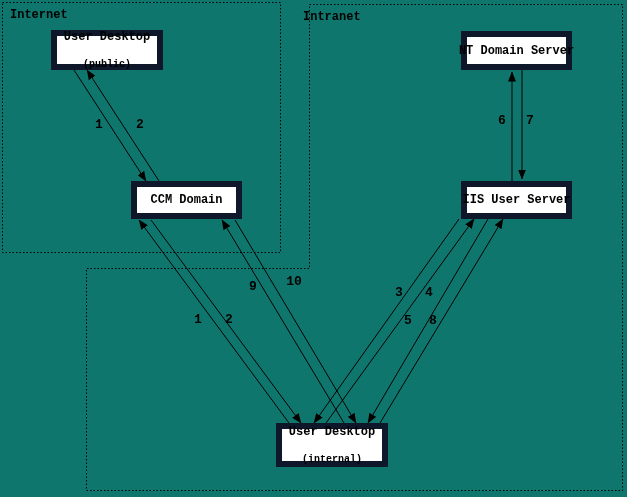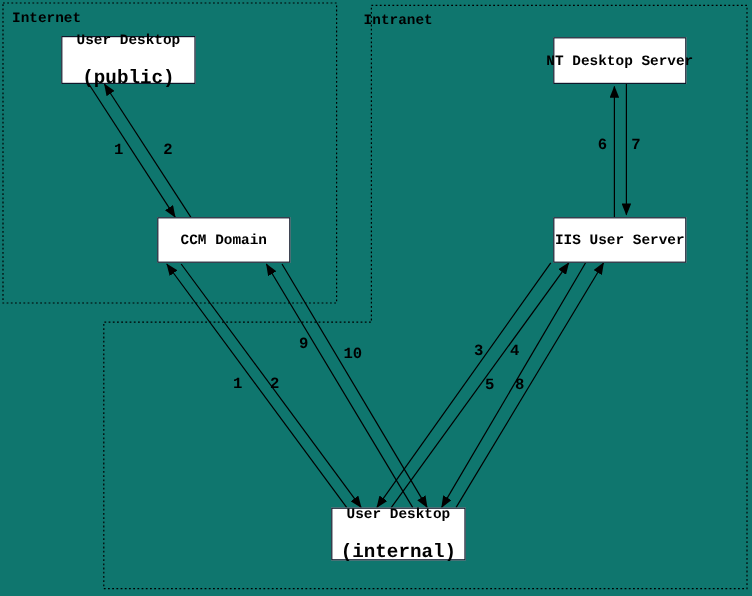--- a/index.html
+++ b/index.html
@@ -3,26 +3,26 @@
 <meta charset="utf-8">
 <style>
   html,body{margin:0;padding:0;background:#ffffff;}
   #stage{
     position:relative;width:627px;height:497px;background:#0f766e;
     font-family:Liberation Mono, monospace;
     color:#000;overflow:hidden;
   }
   #wires{position:absolute;left:0;top:0;width:627px;height:497px;}
   .node{
-    position:absolute;background:#ffffff;border:1px solid #0f172a;
+    position:absolute;background:#ffffff;border:6px solid #0f172a;
     display:flex;flex-direction:column;align-items:center;justify-content:center;
     text-align:center;box-sizing:border-box;
   }
   .node .title{font-size:12px;font-weight:bold;white-space:nowrap;letter-spacing:0px;}
-  .node .subtitle{font-size:16px;font-weight:bold;white-space:nowrap;margin-top:15px;}
+  .node .subtitle{font-size:10px;font-weight:bold;white-space:nowrap;margin-top:15px;}
   .zone-label{
     position:absolute;font-size:12px;font-weight:bold;white-space:nowrap;
   }
   .step{
     position:absolute;font-size:13px;line-height:13px;font-weight:bold;
     transform:translateX(-50%);white-space:nowrap;
   }
 </style>
 </head>
 <body>
@@ -64,37 +64,37 @@
   <div class="node" style="left:51px;top:30px;width:112px;height:40px;">
     <span class="title">User Desktop</span>
     <span class="subtitle">(public)</span>
   </div>
 
   <div class="node" style="left:131px;top:181px;width:111px;height:38px;">
     <span class="title">CCM Domain</span>
   </div>
 
   <div class="node" style="left:461px;top:31px;width:111px;height:39px;">
-    <span class="title">NT Desktop Server</span>
+    <span class="title">NT Domain Server</span>
   </div>
 
   <div class="node" style="left:461px;top:181px;width:111px;height:38px;">
     <span class="title">IIS User Server</span>
   </div>
 
   <div class="node" style="left:276px;top:423px;width:112px;height:44px;">
     <span class="title">User Desktop</span>
     <span class="subtitle">(internal)</span>
   </div>
 
   <span class="step" style="left:99px;top:118px;">1</span>
   <span class="step" style="left:140px;top:118px;">2</span>
 
   <span class="step" style="left:253px;top:280px;">9</span>
-  <span class="step" style="left:294px;top:288px;text-align:right;">10</span>
+  <span class="step" style="left:294px;top:275px;text-align:right;">10</span>
 
   <span class="step" style="left:198px;top:313px;">1</span>
   <span class="step" style="left:229px;top:313px;">2</span>
 
   <span class="step" style="left:399px;top:286px;">3</span>
   <span class="step" style="left:429px;top:286px;">4</span>
 
   <span class="step" style="left:408px;top:314px;">5</span>
   <span class="step" style="left:433px;top:314px;">8</span>
 

